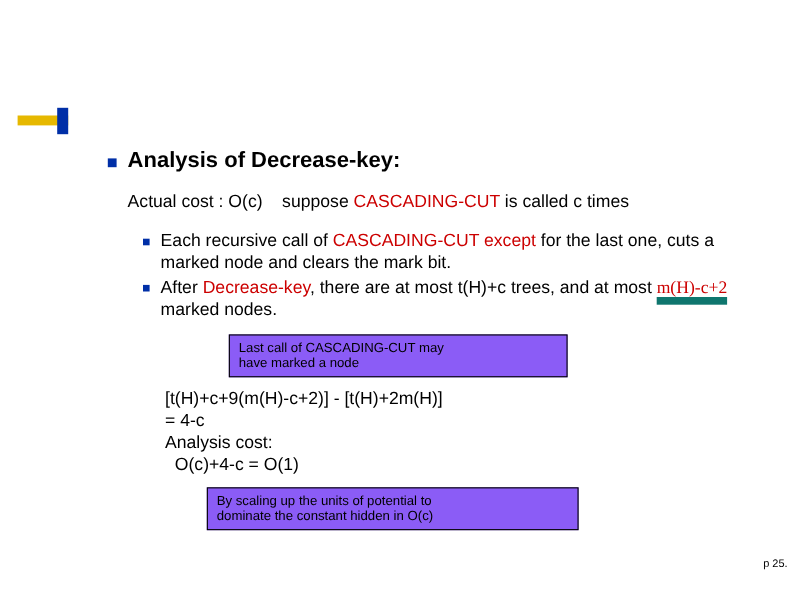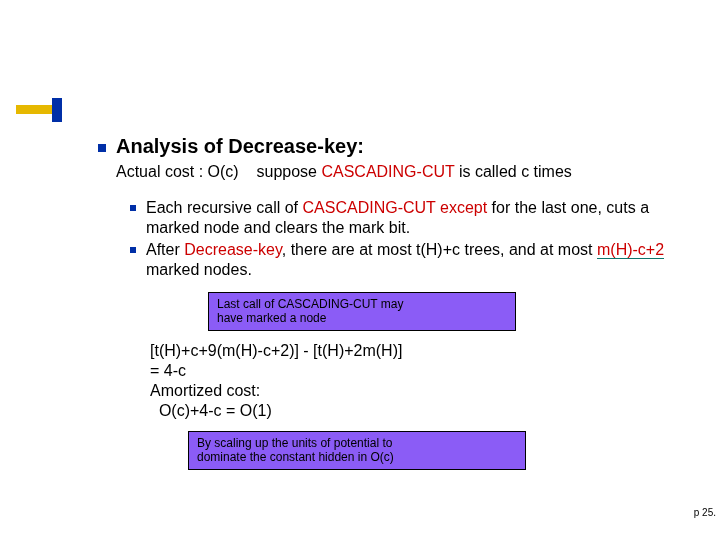--- a/index.html
+++ b/index.html
@@ -39,21 +39,21 @@
   .content {
     position: absolute;
     top: 135px;
     left: 98px;
     right: 20px;
   }
   .h-row {
     display: flex;
     align-items: flex-start;
     gap: 10px;
-    margin-bottom: 4px;
+    margin-bottom: 16px;
   }
   .sq-bullet {
     width: 8px;
     height: 8px;
     background: #002fa7;
     margin-top: 9px;
     flex: 0 0 auto;
   }
   .sq-bullet-sm {
     width: 6px;
@@ -86,21 +86,22 @@
     justify-content: flex-end;
   }
   .sub-text {
     flex: 1;
   }
   .red-term {
     color: #cc0000;
   }
   .red-underline {
     color: #cc0000;
-    border-bottom: 1px solid #0f766e;
+    border-bottom: 7px solid #0f766e;
+    font-family: Liberation Serif, serif;
   }
   .callout {
     border: 1px solid #000000;
     background: #8b5cf6;
     padding: 4px 8px;
     font-size: 12px;
     line-height: 1.2;
     display: inline-block;
   }
   .callout1-wrap {
@@ -167,21 +168,21 @@
   <div class="callout1-wrap">
     <div class="callout callout1">
       <span>Last call of CASCADING-CUT may</span><br>
       <span>have marked a node</span>
     </div>
   </div>
 
   <div class="thus-block">
     <div>[t(H)+c+9(m(H)-c+2)] - [t(H)+2m(H)]</div>
     <div>= 4-c</div>
-    <div>Amortized cost:</div>
+    <div>Analysis cost:</div>
     <div>&nbsp;&nbsp;O(c)+4-c = O(1)</div>
   </div>
 
   <div class="callout2-wrap">
     <div class="callout callout2">
       <span>By scaling up the units of potential to</span><br>
       <span>dominate the constant hidden in O(c)</span>
     </div>
   </div>
 

